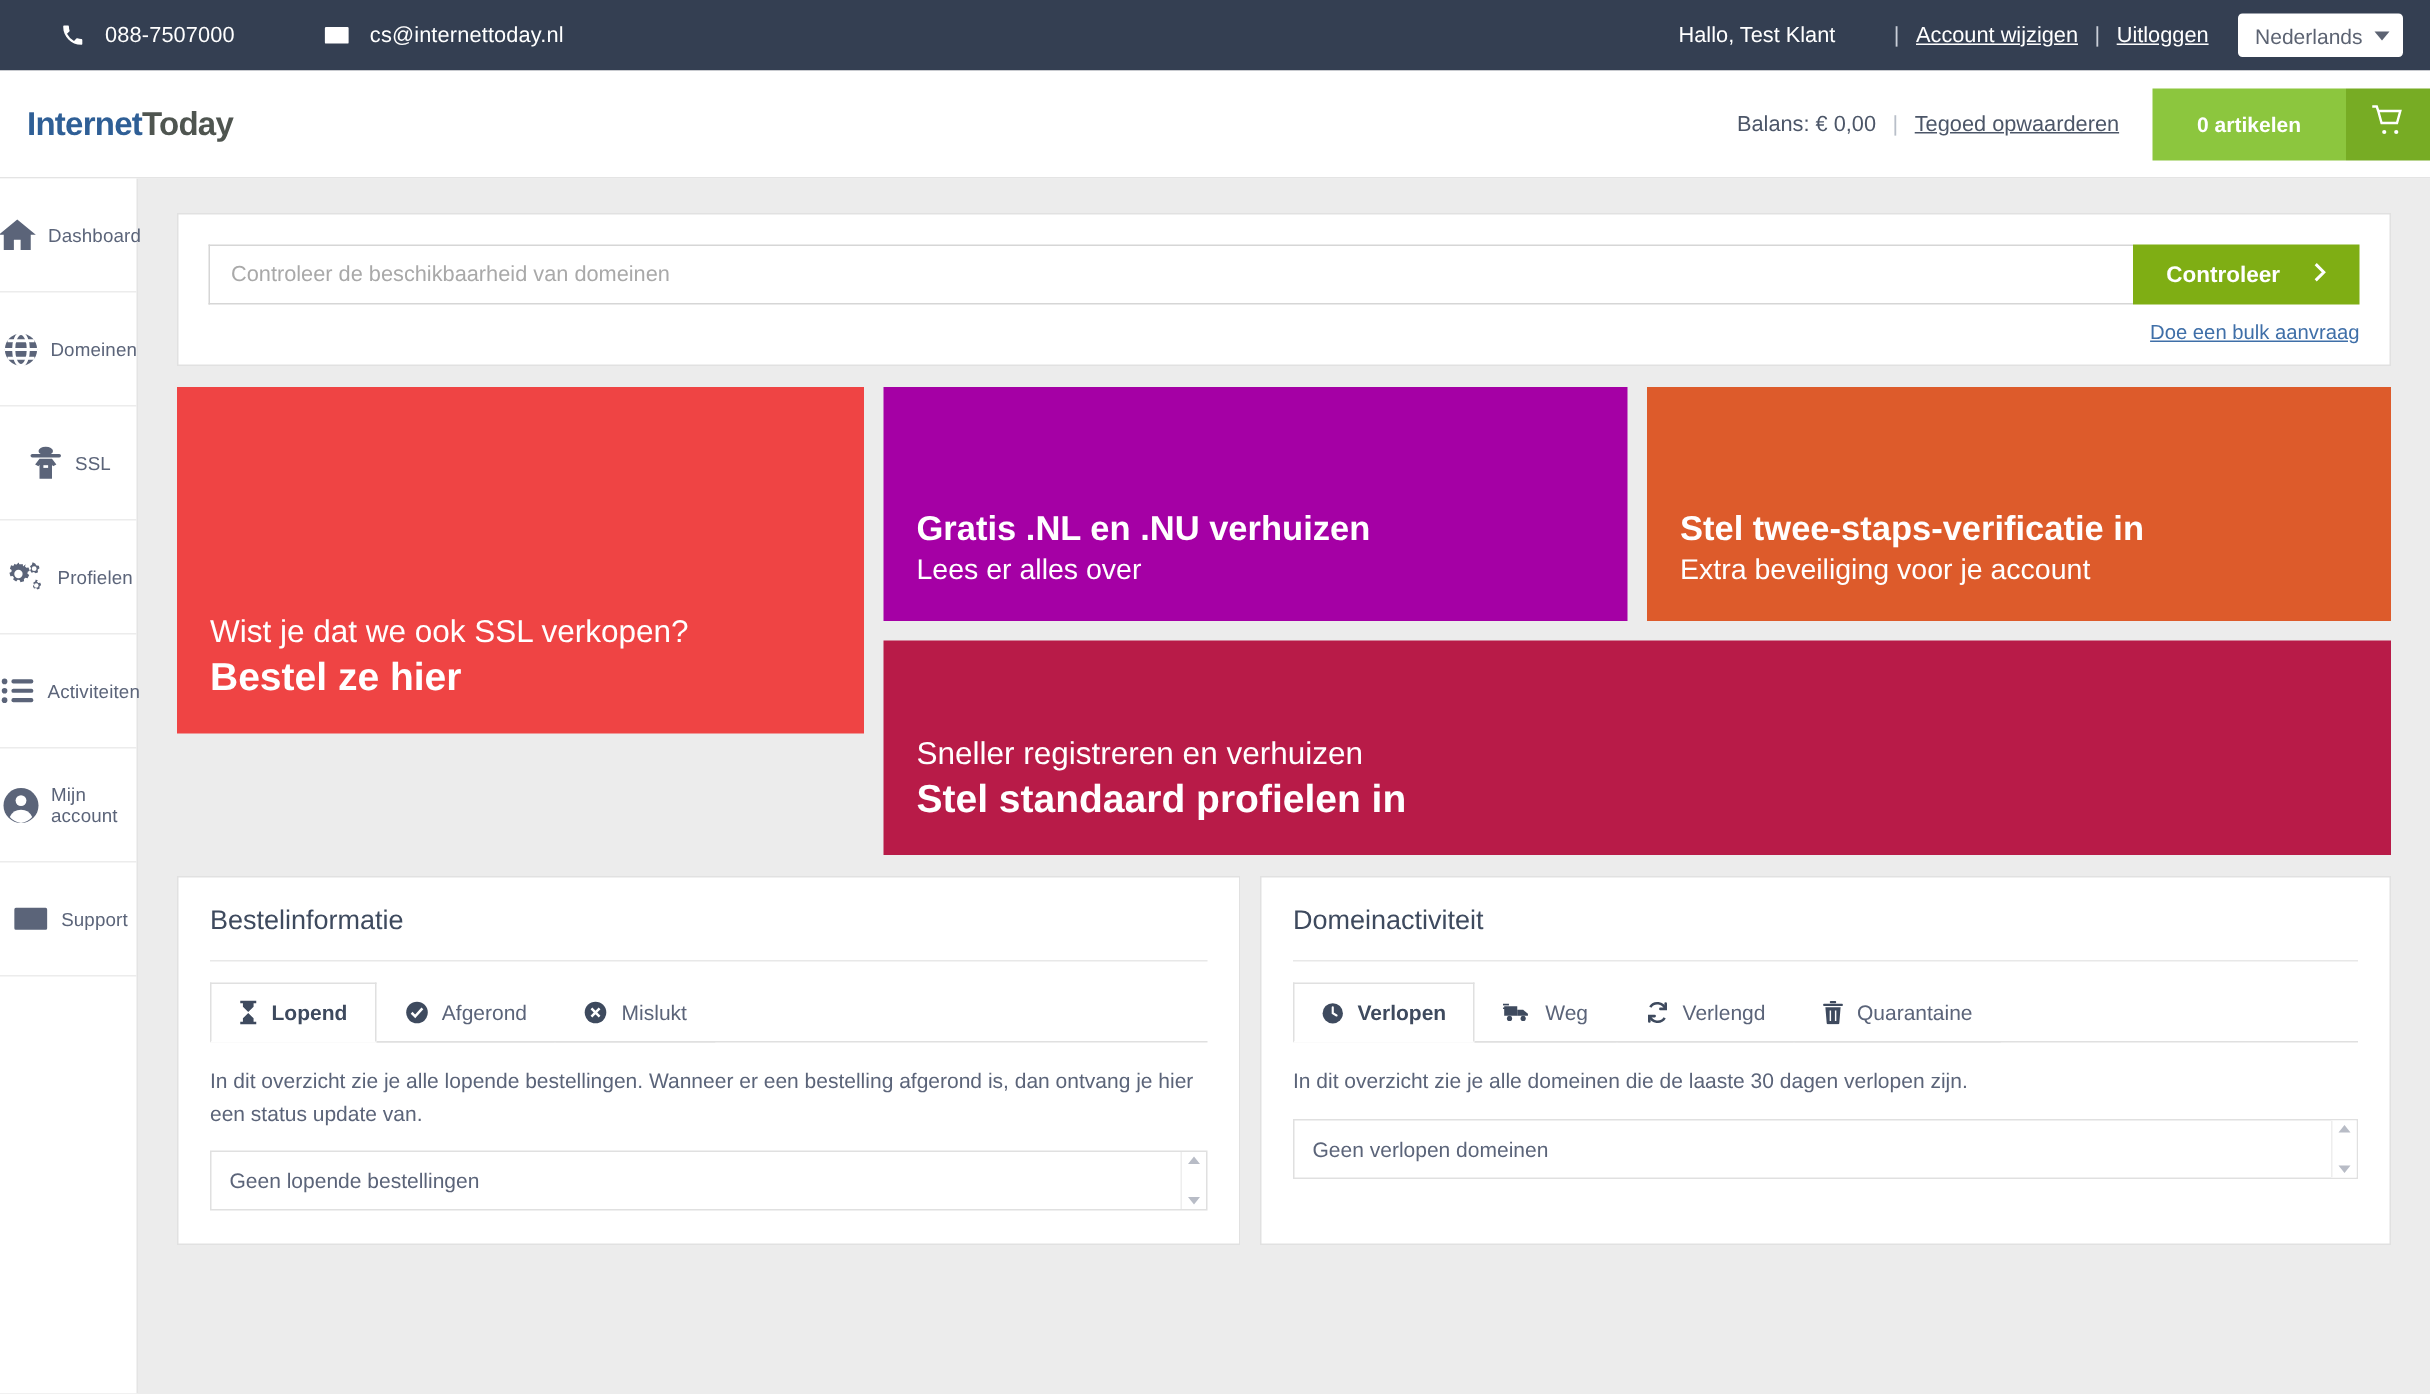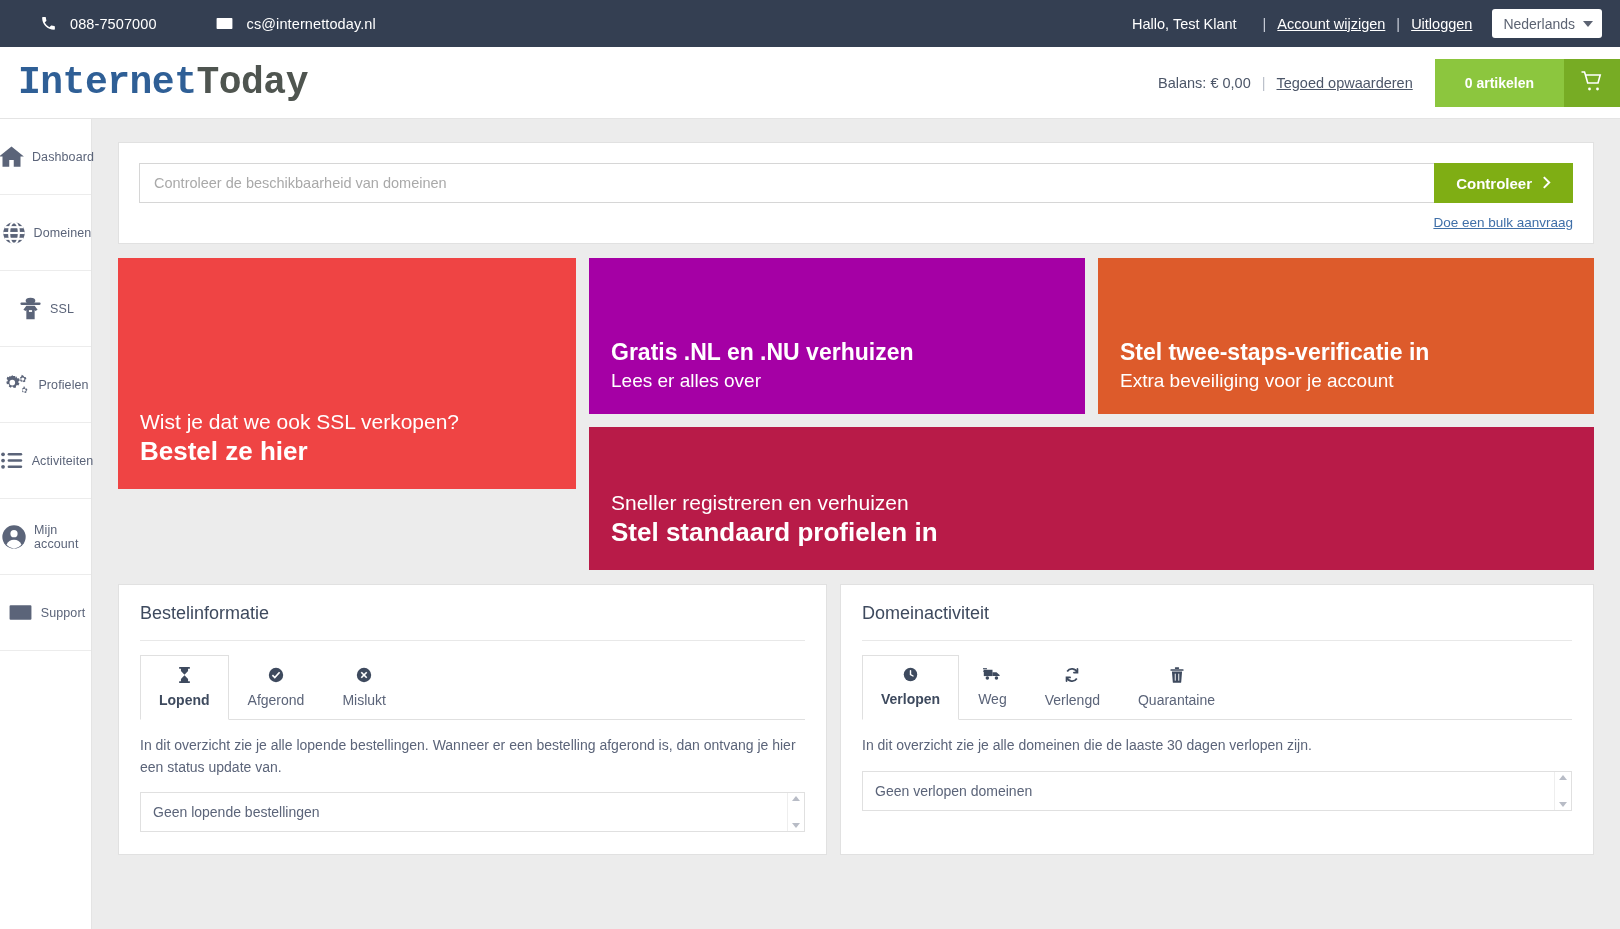--- a/index.html
+++ b/index.html
@@ -14,41 +14,41 @@
   .topbar {
     height: 47px; background: #343f52; color: #fff;
     display: flex; align-items: center; padding: 0 18px 0 38px;
     font-size: 14px;
   }
   .tb-item { display: flex; align-items: center; gap: 12px; margin-right: 58px; }
   .tb-icon { width: 20px; height: 20px; display: flex; align-items: center; justify-content: center; color: #fff; }
   .tb-text { font-size: 14.5px; letter-spacing: .1px; }
   .topbar .spacer { flex: 1; }
   .tb-right { display: flex; align-items: center; font-size: 14.5px; gap: 0; }
-  .tb-right .greet { margin-right: 15px; }
+  .tb-right .greet { margin-right: 28px; }
   .tb-right .sep { margin: 0 11px; color: #c9ced8; }
   .tb-right a { color: #fff; text-decoration: underline; }
   .lang-select {
     margin-left: 20px; background: #fff; color: #5c6372;
     border-radius: 3px; height: 29px; min-width: 102px;
     display: flex; align-items: center; justify-content: space-between;
     padding: 0 9px 0 11px; font-size: 14px; cursor: pointer;
   }
   .caret-dn {
     width: 0; height: 0; border-left: 5px solid transparent;
     border-right: 5px solid transparent; border-top: 6px solid #5c6372;
     margin-left: 8px;
   }
 
   
   .logobar {
     height: 72px; background: #fff; display: flex; align-items: center;
     padding-left: 18px; border-bottom: 1px solid #e4e4e4;
   }
-  .logo { font-size: 38px; font-weight: bold; letter-spacing: -0.5px; font-family: Liberation Mono, monospace; }
+  .logo { font-size: 22px; font-weight: bold; letter-spacing: -0.5px; font-family: Liberation Sans, sans-serif; }
   .logo .a { color: #2f5f96; }
   .logo .b { color: #4f5550; }
   .logobar .spacer { flex: 1; }
   .balance { color: #4c5668; font-size: 14.5px; margin-right: 0; display:flex; align-items:center;}
   .balance .sep { margin: 0 11px; color: #b9bfc9; }
   .balance a { color: #4c5668; text-decoration: underline; }
   .cart-wrap { display: flex; align-items: center; margin-left: 22px; height: 48px; }
   .cart-count {
     background: #8cc63e; color: #fff; font-weight: bold; font-size: 14px;
     height: 48px; display: flex; align-items: center; padding: 0 30px;
@@ -81,21 +81,21 @@
   .search-row { display: flex; }
   .search-input {
     flex: 1; height: 40px; border: 1px solid #d6d6d6; border-right: none;
     padding: 0 14px; font-size: 14.5px; color: #555; outline: none;
     font-family: "Liberation Sans", sans-serif;
   }
   .search-input::placeholder { color: #a9a9a9; }
   .search-btn {
     background: #7fae14; color: #fff; border: none; height: 40px;
     padding: 0 22px; font-size: 15px; font-weight: bold; cursor: pointer;
-    display: flex; align-items: center; gap: 10px;
+    display: flex; align-items: center; gap: 22px;
     font-family: "Liberation Sans", sans-serif;
   }
   .bulk-row { text-align: right; margin-top: 10px; }
   .bulk-row a { color: #3f6fa8; font-size: 13.5px; text-decoration: underline; }
 
   
   .tiles { display: flex; gap: 13px; margin-bottom: 14px; height: 312px; }
   .tile-right { flex: 1; display: flex; flex-direction: column; gap: 13px; }
   .tile-right-top { display: flex; gap: 13px; height: 156px; }
   .tile {
@@ -118,21 +118,20 @@
   }
   .panel-left { width: 709px; flex-shrink: 0; }
   .panel-right { flex: 1; }
   .panel-title { font-size: 18px; color: #3e4a5e; font-weight: normal; padding-bottom: 16px; border-bottom: 1px solid #e8e8e8; }
   .tabs { display: flex; margin-top: 14px; border-bottom: 1px solid #e0e0e0; }
   .tab {
     display: flex; align-items: center; gap: 9px; padding: 11px 18px;
     font-size: 14px; color: #5b6479; cursor: pointer;
     border: 1px solid transparent; border-bottom: 1px solid #e0e0e0;
     margin-bottom: -1px;
-    flex-direction: column;
   }
   .tab.active {
     background: #fff; border: 1px solid #e0e0e0; border-bottom: 1px solid #fff;
     font-weight: bold; color: #3e4a5e;
   }
   .tab .ti { display: flex; align-items: center; color: #3e4a5e; }
   .panel-desc { font-size: 14px; color: #5b6479; line-height: 1.55; margin-top: 15px; }
   .listbox {
     margin-top: 14px; border: 1px solid #e0e0e0; height: 40px;
     display: flex; align-items: center; position: relative;

